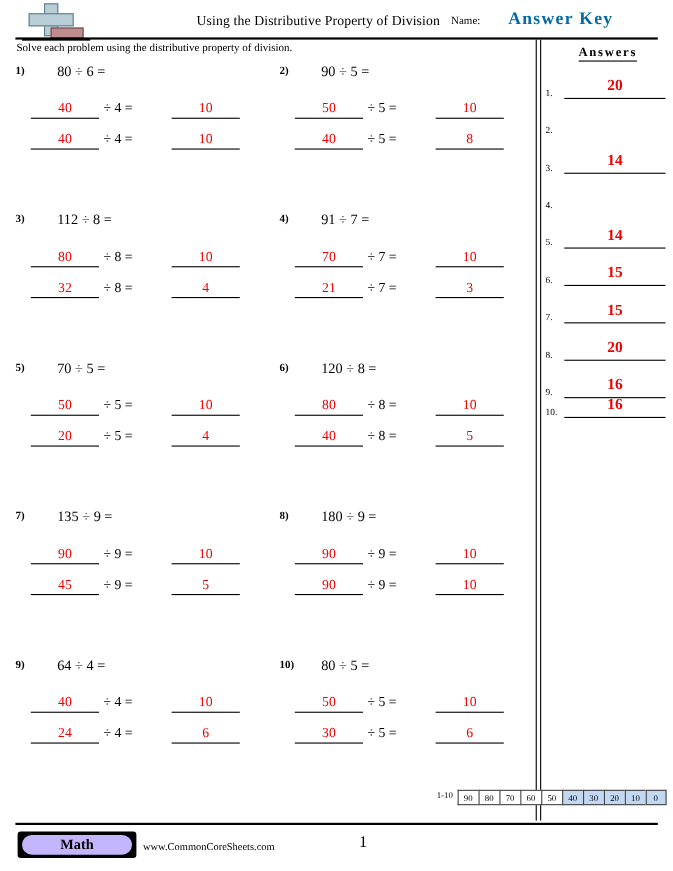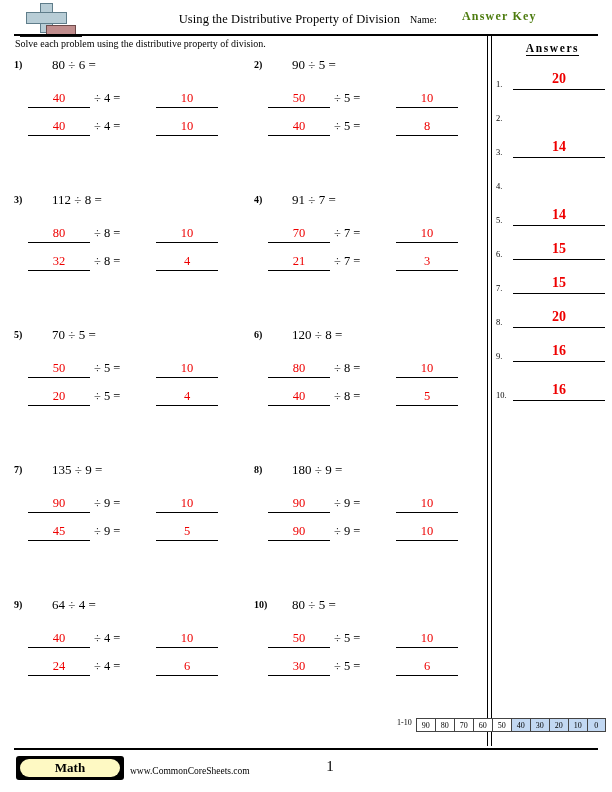--- a/index.html
+++ b/index.html
@@ -69,23 +69,23 @@
     white-space: nowrap;
   }
   .name-label {
     position: absolute;
     left: 410px; top: 14px;
     font-size: 10px;
   }
   .answer-key {
     position: absolute;
     left: 462px; top: 9px;
-    font-size: 12px;
+    font-size: 16px;
     font-weight: bold;
-    color: #4d7c0f;
+    color: #0369a1;
     letter-spacing: 1.2px;
     white-space: nowrap;
   }
 
   .header-rule {
     position: absolute;
     left: 14px; top: 34px;
     width: 584px; height: 2px;
     background: #000000;
   }
@@ -239,21 +239,21 @@
     position: absolute;
     left: 16px; top: 756px;
     width: 108px; height: 24px;
     background: #000000;
     border-radius: 3px;
   }
   .math-badge-inner {
     position: absolute;
     left: 4px; top: 3px;
     width: 100px; height: 18px;
-    background: #fef9c3;
+    background: #c4b5fd;
     border-radius: 9px;
     text-align: center;
     line-height: 18px;
     font-size: 13px;
     font-weight: bold;
   }
   .site {
     position: absolute;
     left: 130px; top: 766px;
     font-size: 9.5px;
@@ -500,21 +500,21 @@
         <div class="aval">15</div>
       </div>
       <div class="arow" style="top: 266px;">
         <div class="anum">8.</div>
         <div class="aval">20</div>
       </div>
       <div class="arow" style="top: 300px;">
         <div class="anum">9.</div>
         <div class="aval">16</div>
       </div>
-      <div class="arow" style="top: 339px; text-decoration: underline;">
+      <div class="arow" style="top: 318px; text-decoration: underline;">
         <div class="anum">10.</div>
         <div class="aval">16</div>
       </div>
     </div>
 </div>
 
 <div class="footer-rule"></div>
 <div class="math-badge">
   <div class="math-badge-inner">Math</div>
 </div>

